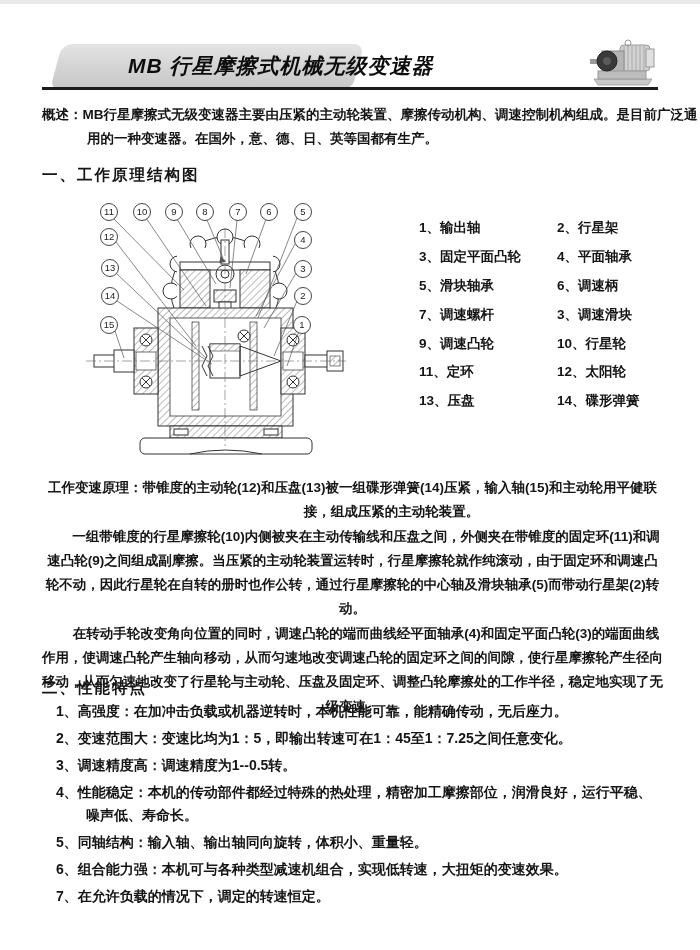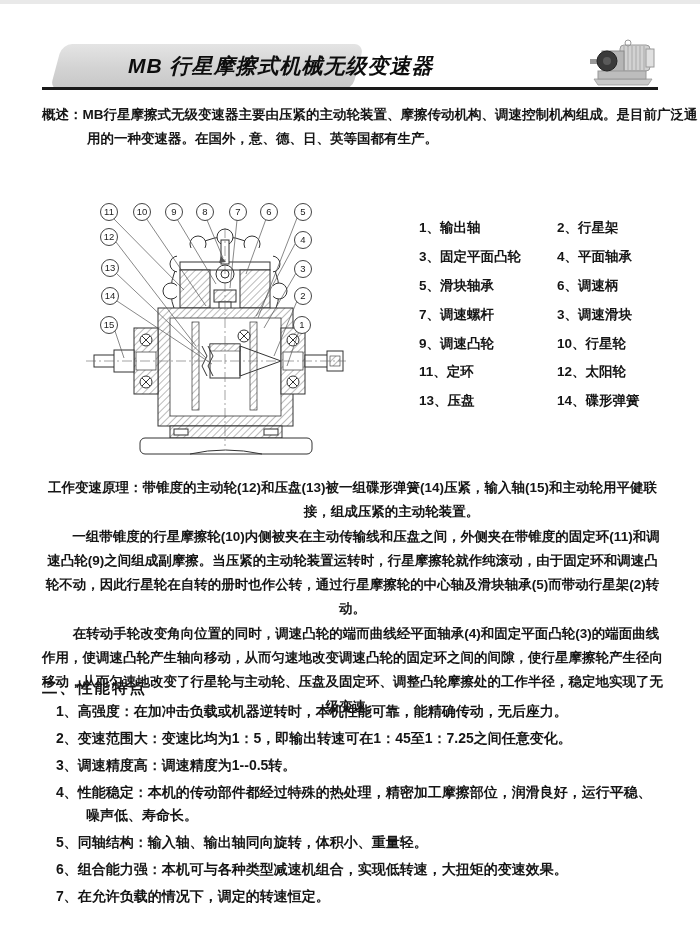--- a/index.html
+++ b/index.html
@@ -67,20 +67,21 @@
     <circle cx="42" cy="10" r="3" fill="none" stroke="#999"></circle>
     <rect x="4" y="26" width="12" height="5" fill="#9a9a9a"></rect>
     <circle cx="21" cy="28" r="10" fill="#3a3a3a" stroke="#222"></circle>
     <circle cx="21" cy="28" r="4" fill="#5a5a5a"></circle>
   </svg>
 
   <div class="header-rule"></div>
 
   <div class="overview"><span>概述：</span><span>MB行星摩擦式无级变速器主要由压紧的主动轮装置、摩擦传动机构、调速控制机构组成。是目前广泛通用的一种变速器。在国外，意、德、日、英等国都有生产。</span></div>
 
+  <div class="h-sec h-sec1">一、工作原理结构图</div>
 
   <svg class="diagram" width="330" height="270" viewBox="0 0 330 270">
     <defs>
       <pattern id="hatch" width="5" height="5" patternUnits="userSpaceOnUse" patternTransform="rotate(45)">
         <rect width="5" height="5" fill="#fff"></rect>
         <line x1="0" y1="0" x2="0" y2="5" stroke="#555" stroke-width="0.8"></line>
       </pattern>
     </defs>
 
     <g>

